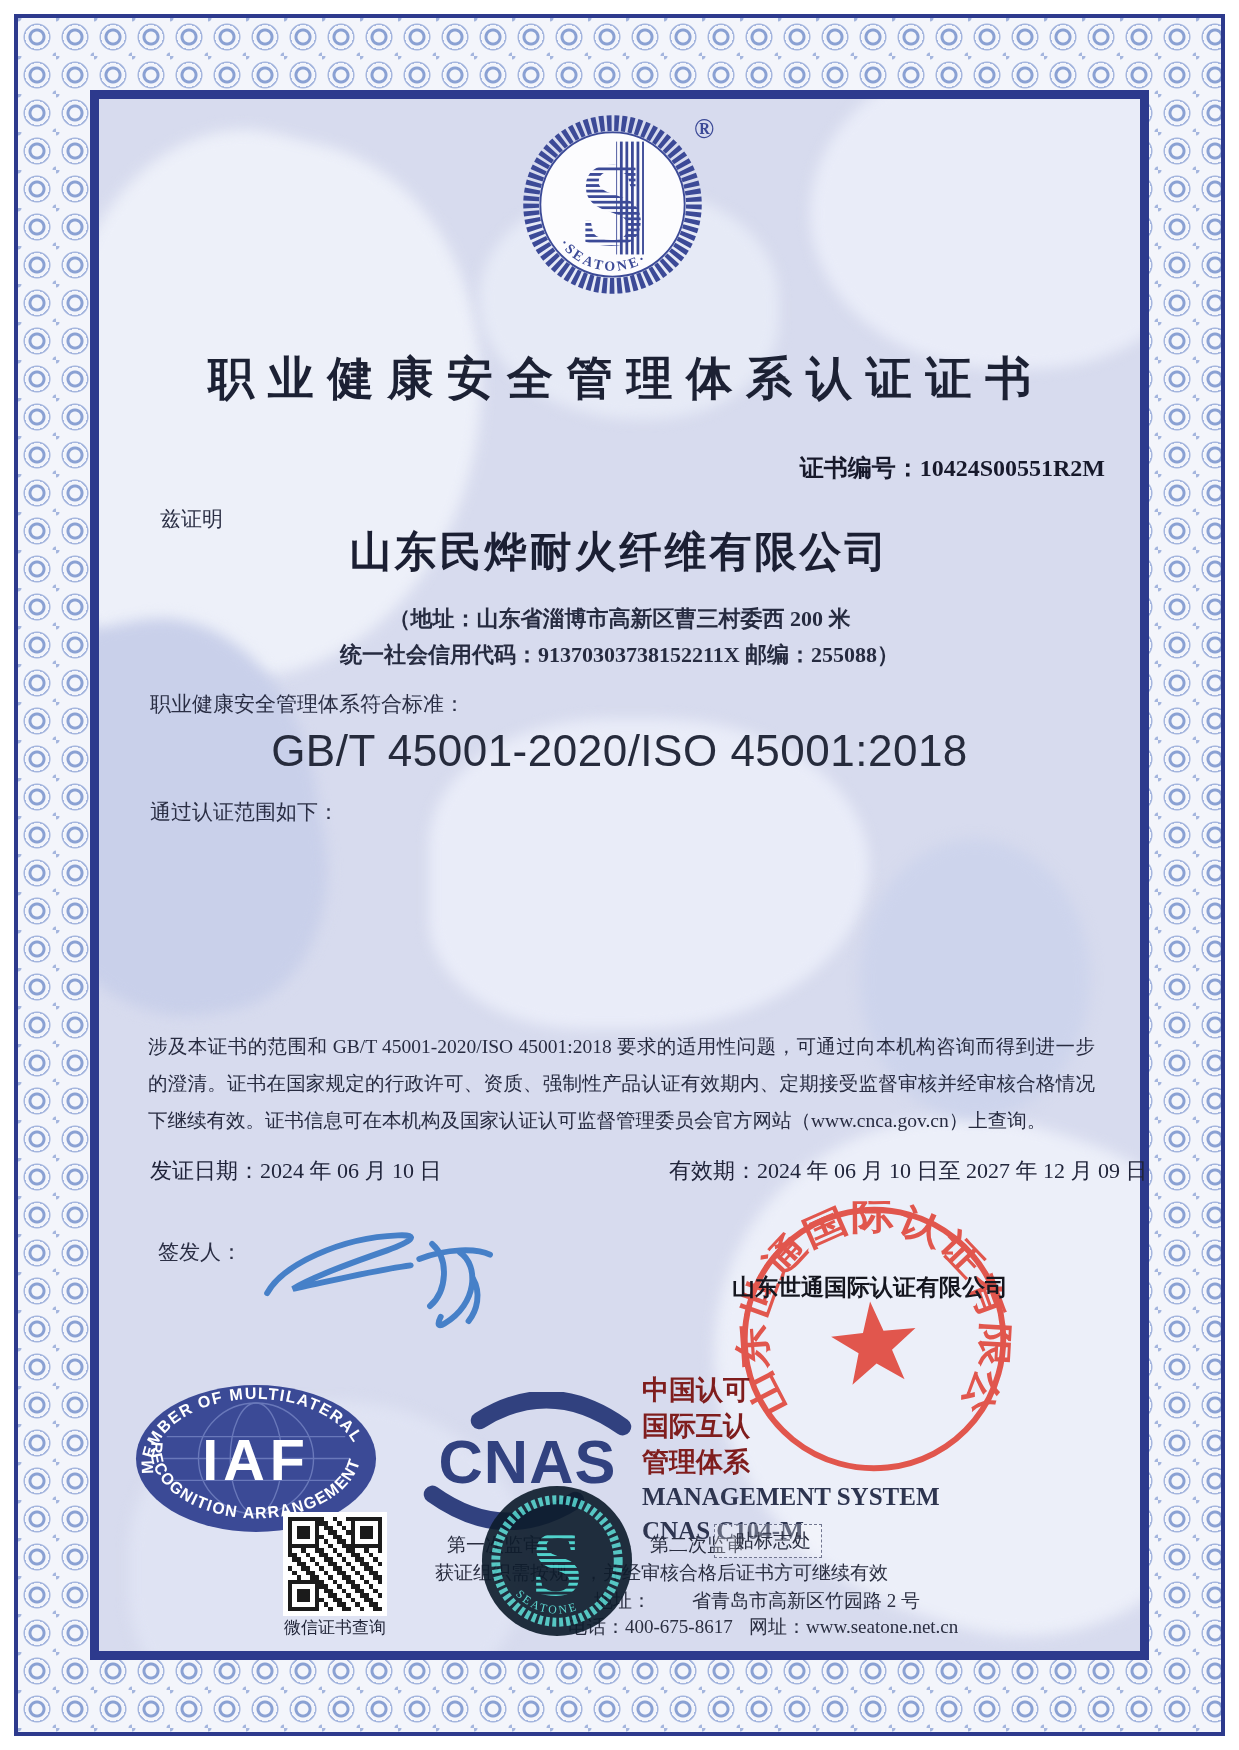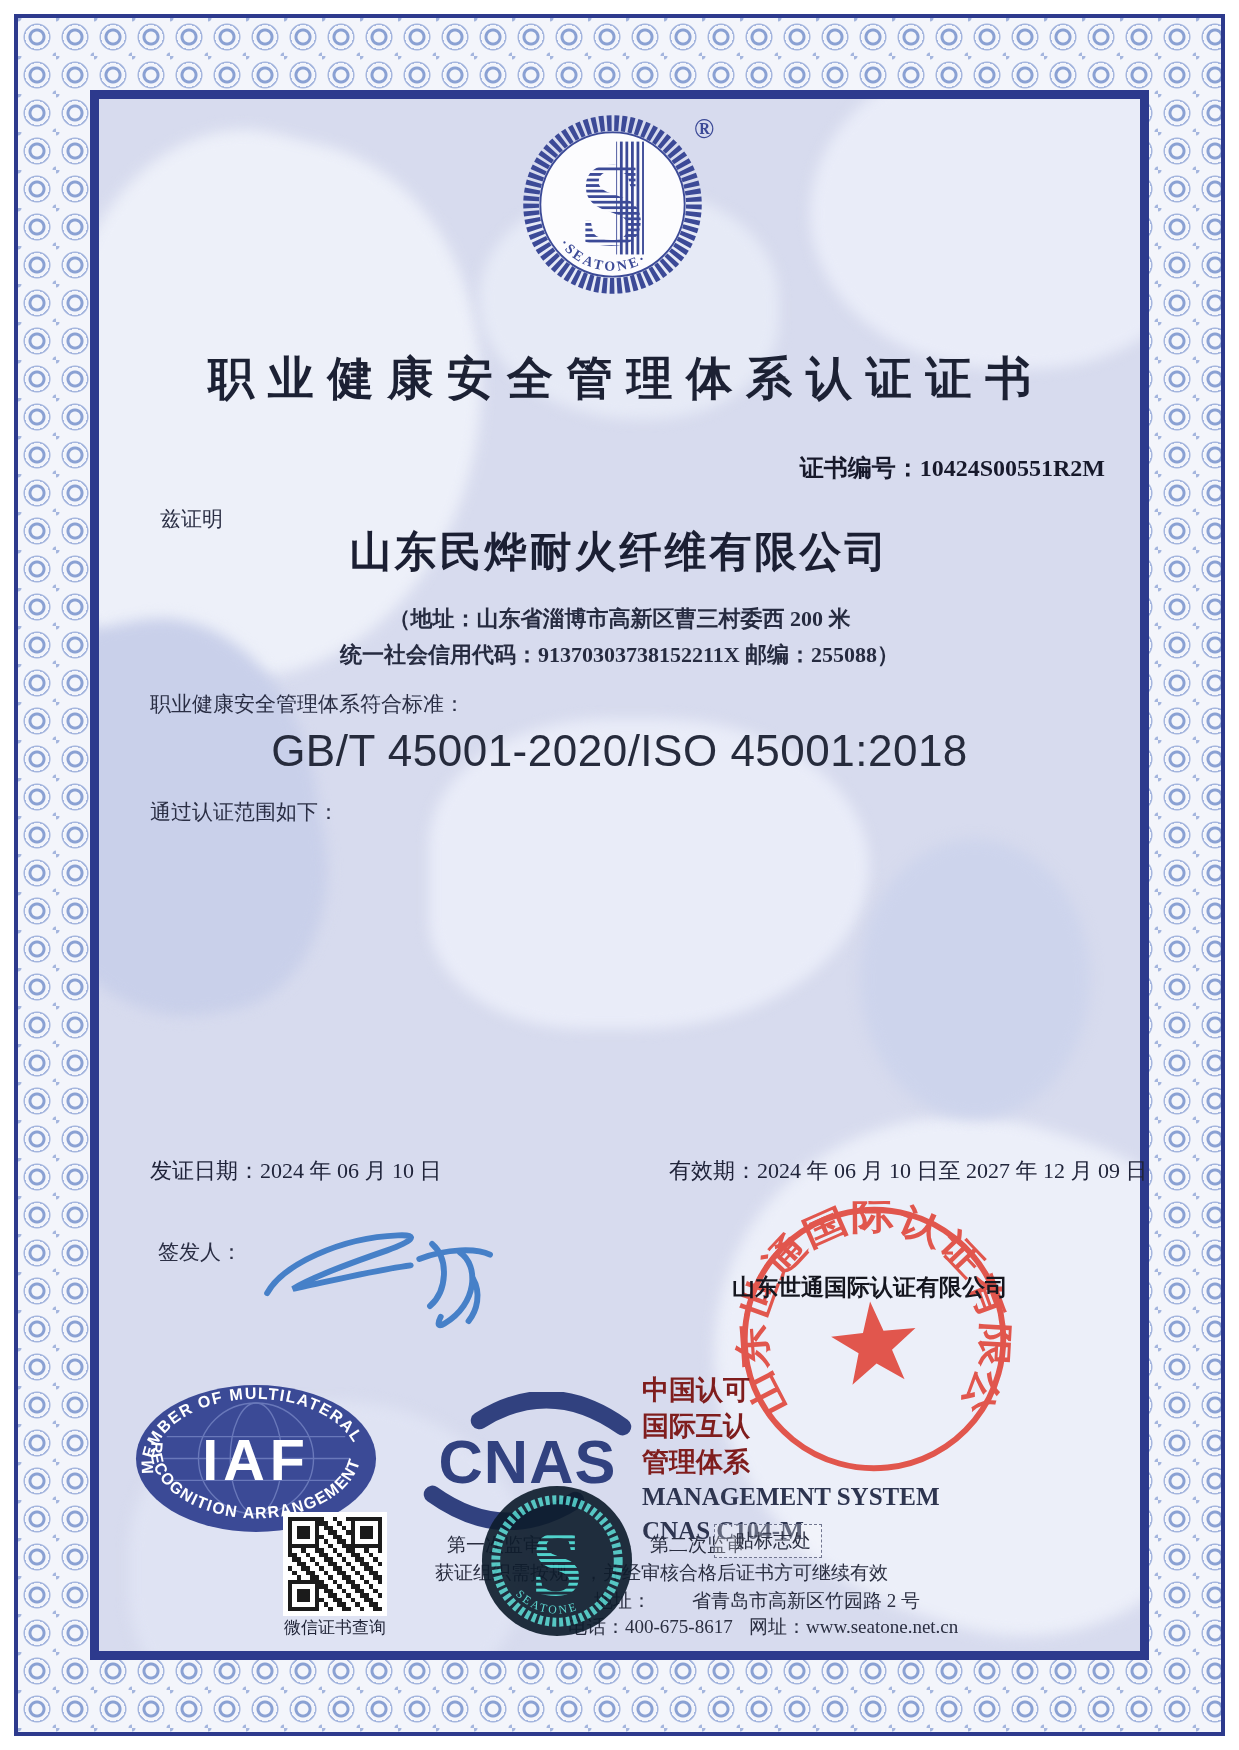--- a/index.html
+++ b/index.html
@@ -87,20 +87,21 @@
     <div class="abs label" style="left:160px;top:505px;">兹证明</div>
     <div class="center-line company" style="top:524px;">山东民烨耐火纤维有限公司</div>
     <div class="center-line addr" style="top:604px;">（地址：山东省淄博市高新区曹三村委西 200 米</div>
     <div class="center-line addr" style="top:640px;">统一社会信用代码：91370303738152211X 邮编：255088）</div>
 
     <div class="abs label" style="left:150px;top:690px;">职业健康安全管理体系符合标准：</div>
     <div class="center-line standard" style="top:726px;">GB/T 45001-2020/ISO 45001:2018</div>
 
     <div class="abs label" style="left:150px;top:798px;">通过认证范围如下：</div>
 
+    <div class="abs fineprint" style="left:148px;top:1028px;width:947px;">涉及本证书的范围和 GB/T 45001-2020/ISO 45001:2018 要求的适用性问题，可通过向本机构咨询而得到进一步的澄清。证书在国家规定的行政许可、资质、强制性产品认证有效期内、定期接受监督审核并经审核合格情况下继续有效。证书信息可在本机构及国家认证认可监督管理委员会官方网站（www.cnca.gov.cn）上查询。</div>
 
     <div class="abs dateline" style="left:150px;top:1156px;">
       <span>发证日期：</span><span>2024 年 06 月 10 日</span>
     </div>
     <div class="abs dateline" style="left:637px;top:1156px;margin-left:32px;">
       <span>有效期：</span><span>2024 年 06 月 10 日至 2027 年 12 月 09 日</span>
     </div>
 
     <div class="abs label" style="left:158px;top:1238px;">签发人：</div>
     <svg class="abs" style="left:250px;top:1216px;" viewBox="0 0 280 110" width="300" height="118">

